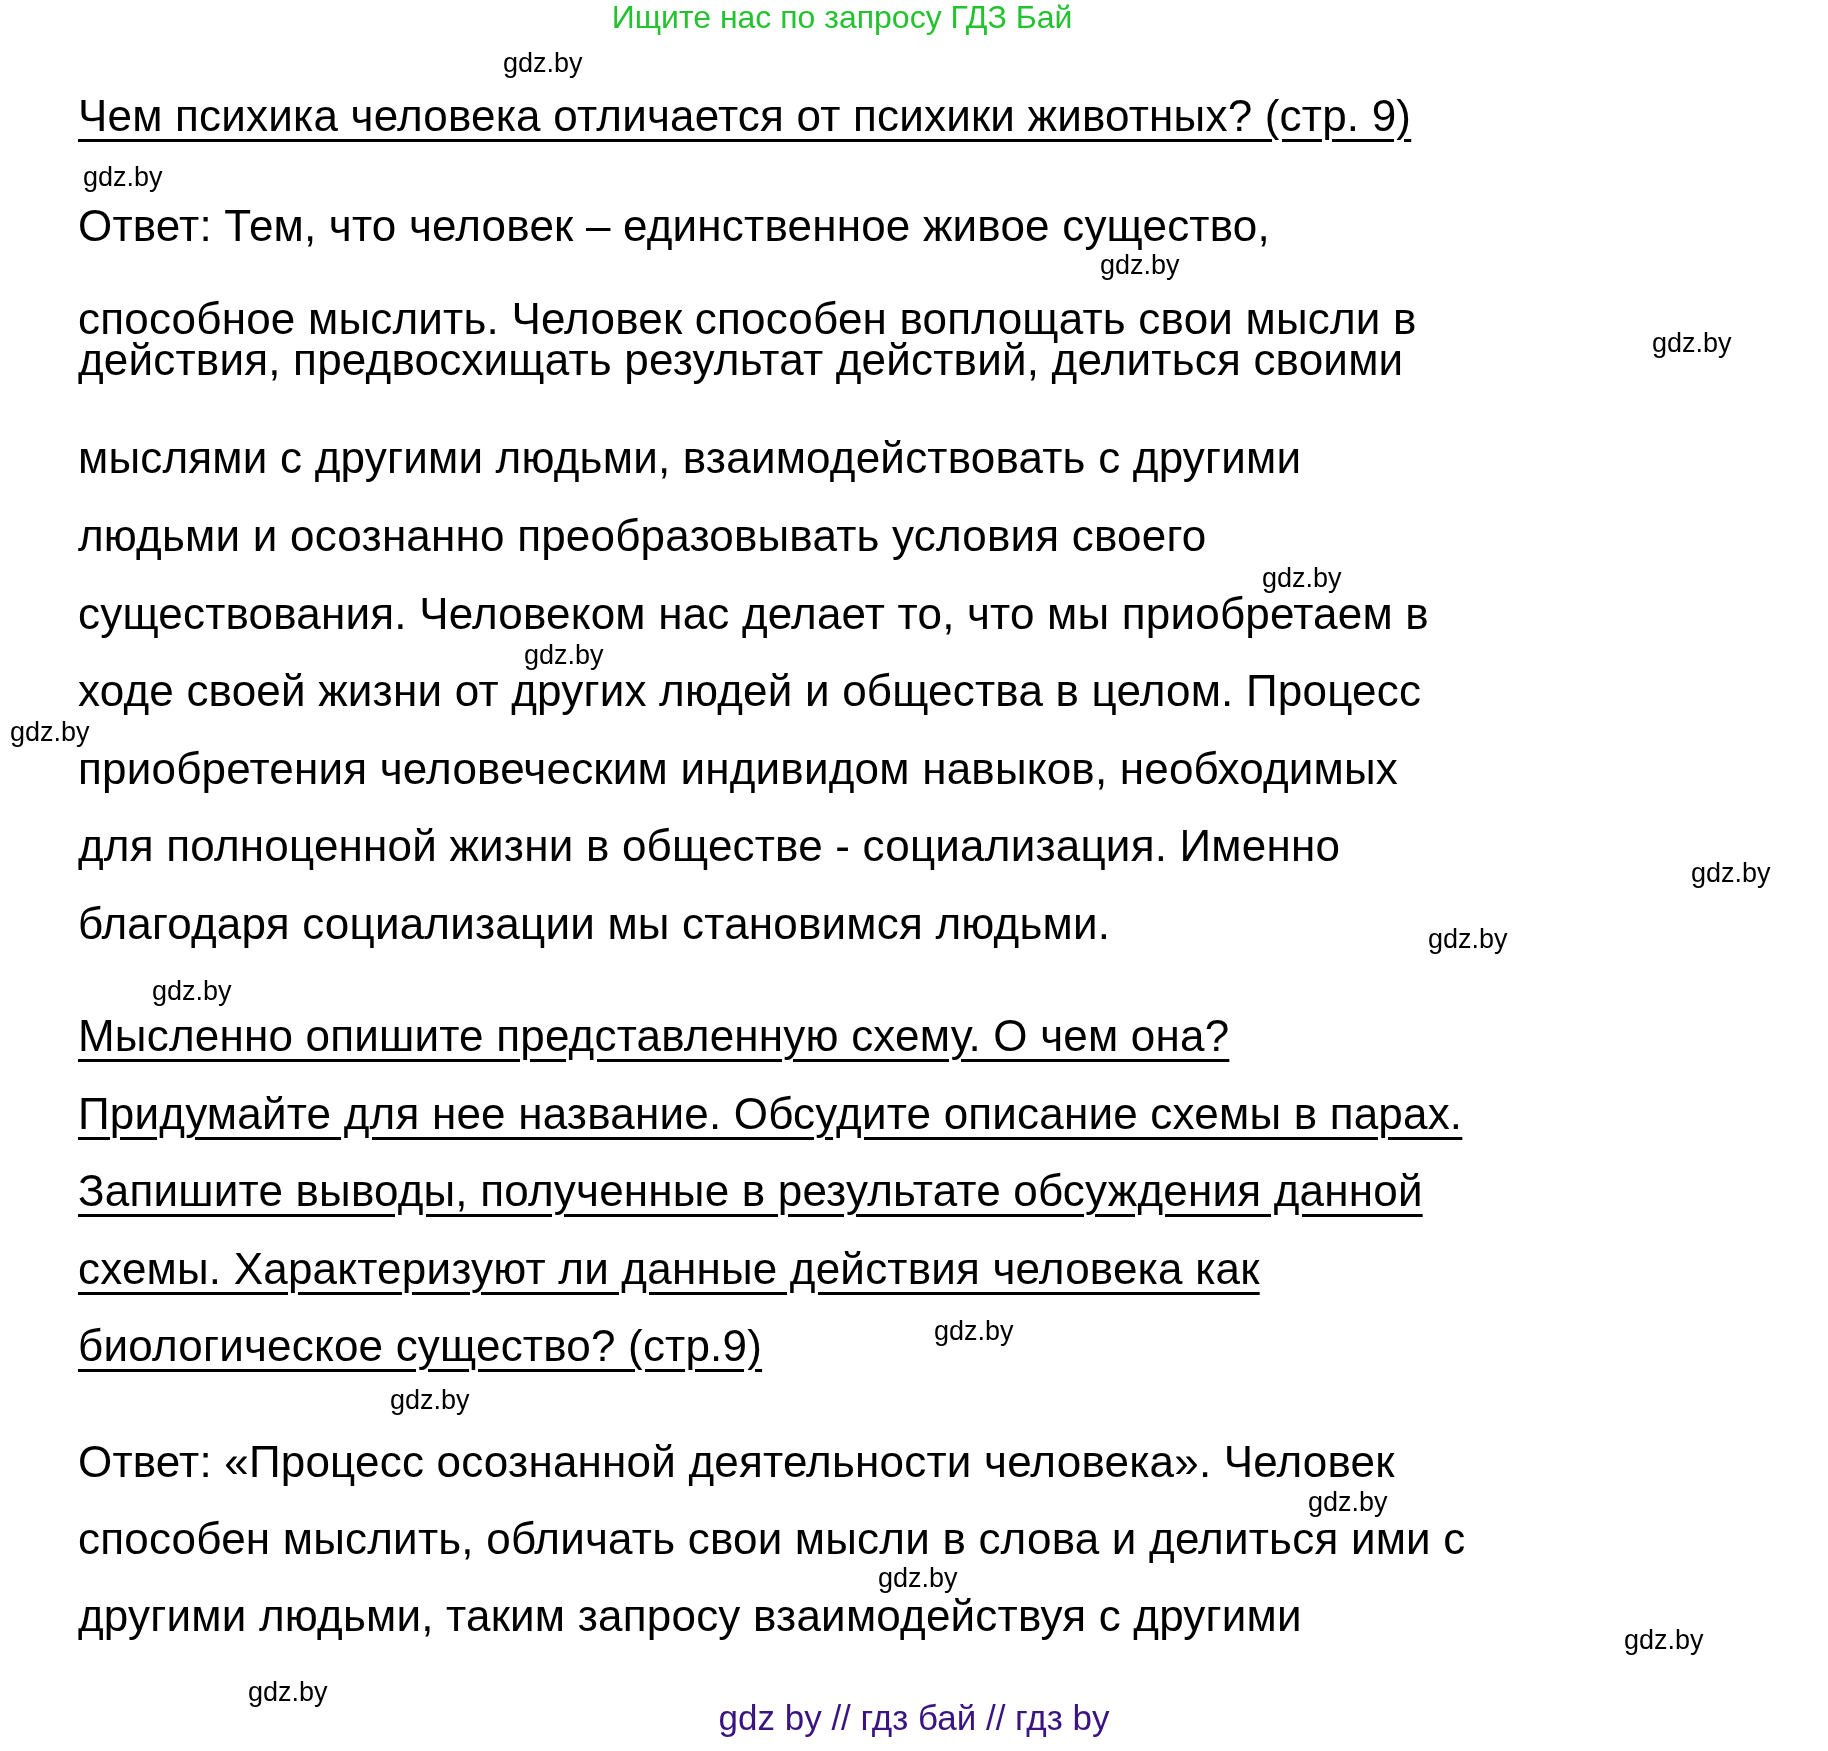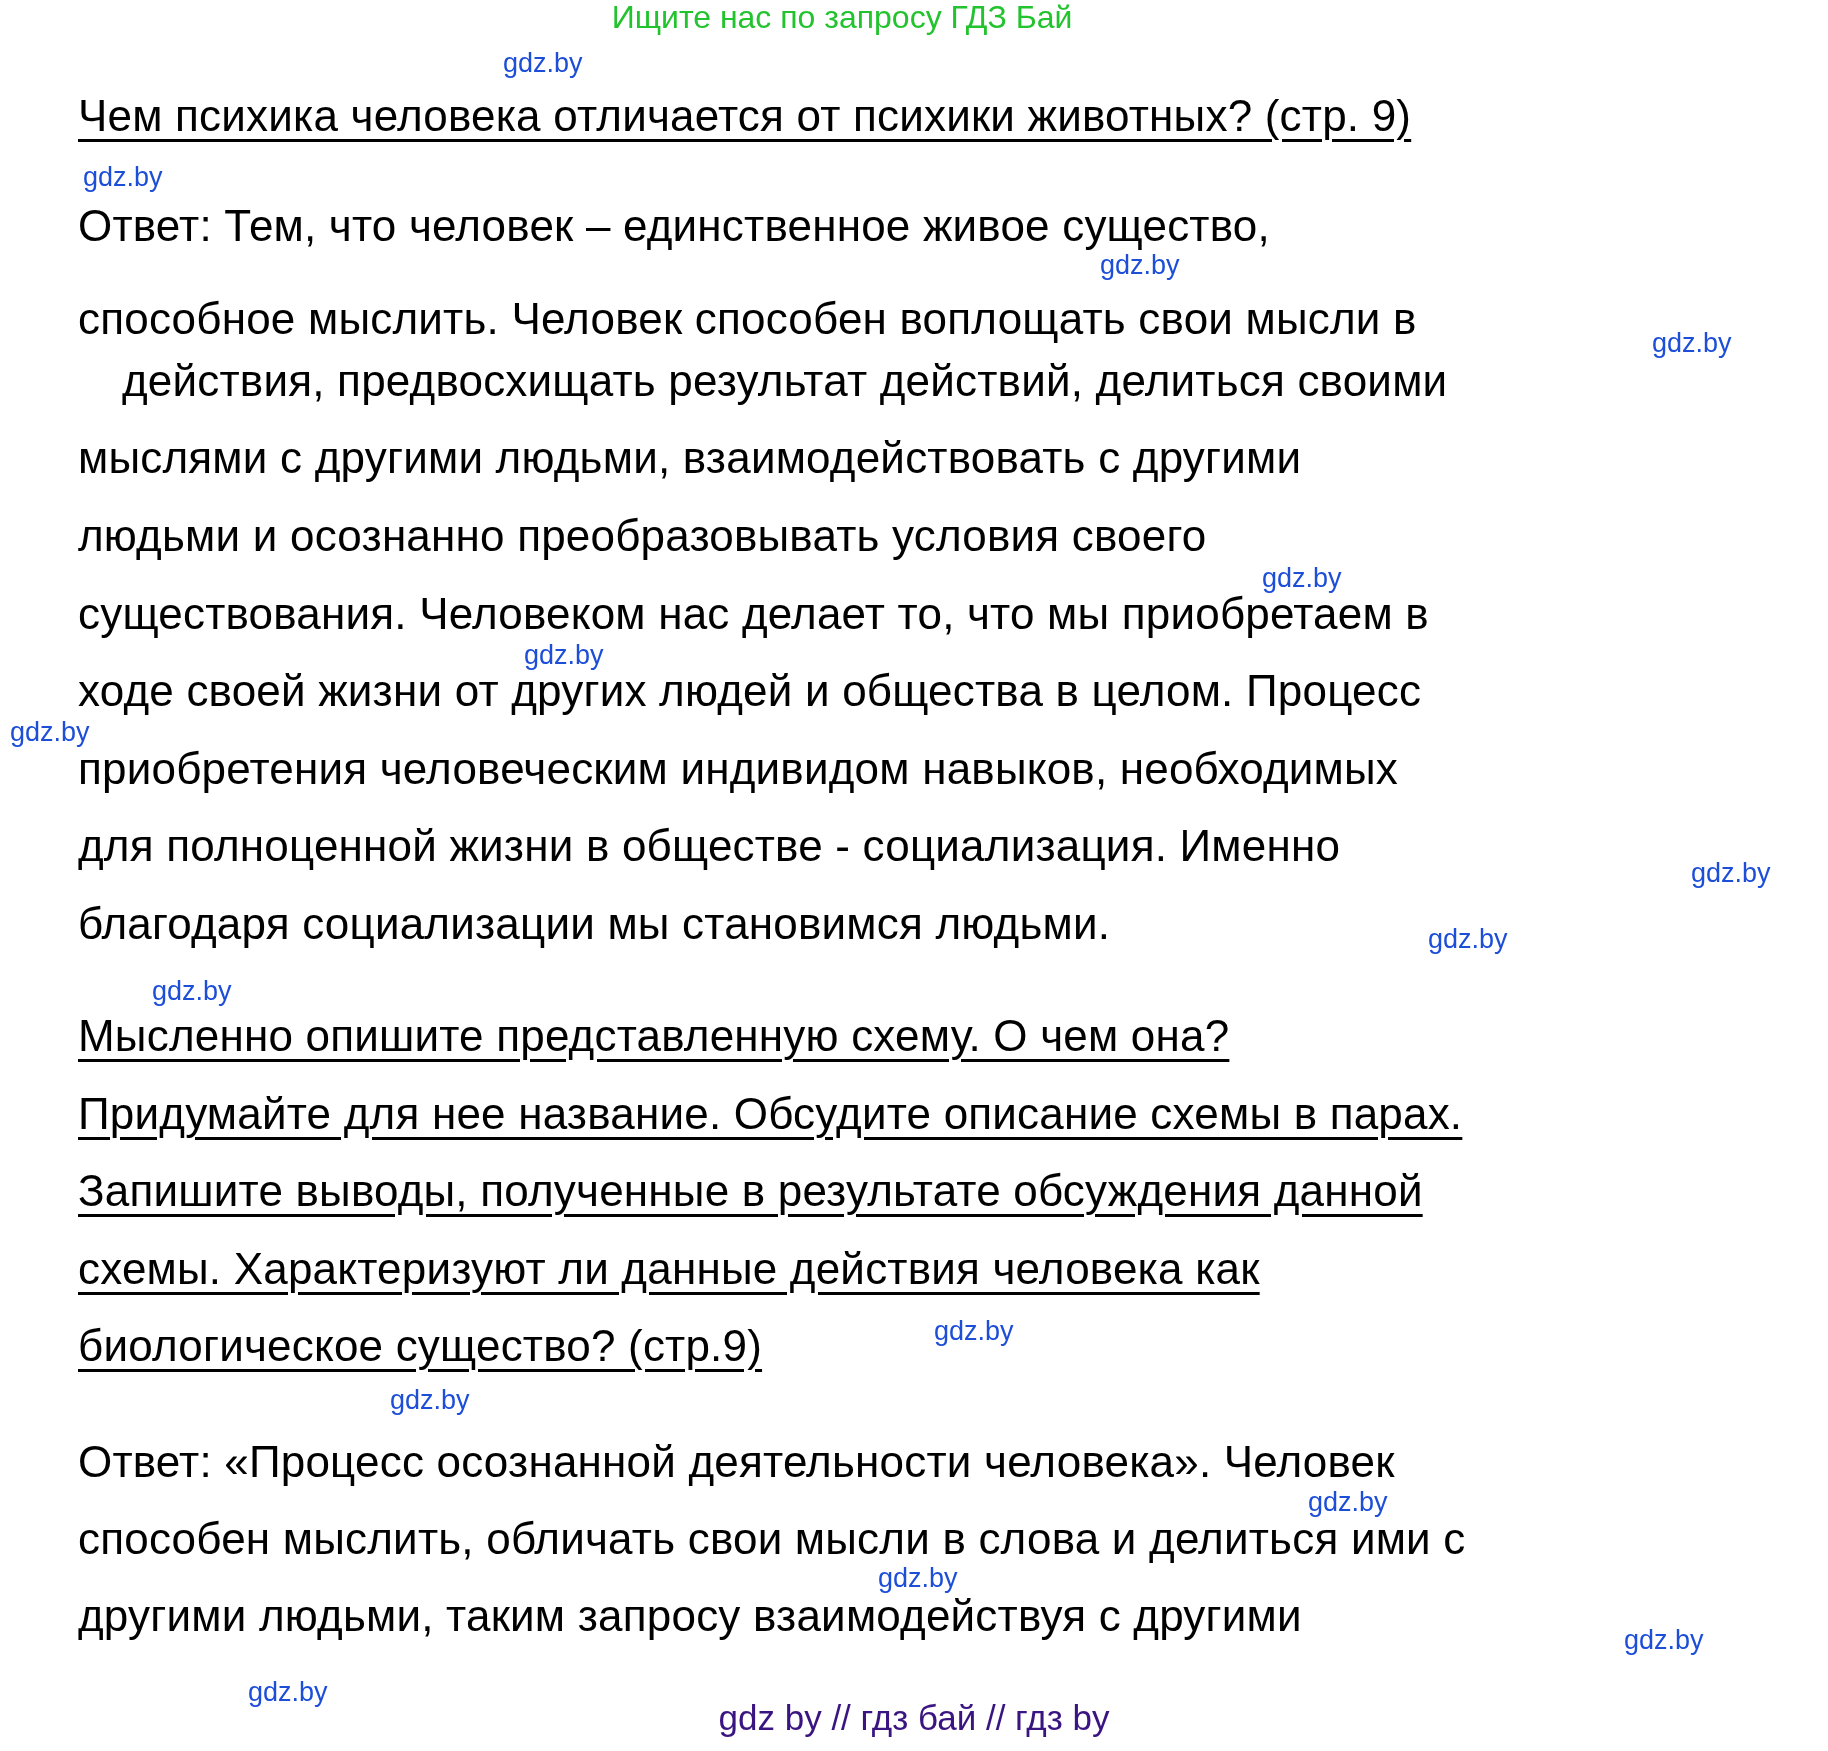--- a/index.html
+++ b/index.html
@@ -1,20 +1,20 @@
 <!DOCTYPE html>
 <html><head>
 <meta charset="utf-8">
 <style>
   html,body{margin:0;padding:0;background:#fff;}
   body{width:1828px;height:1751px;position:relative;overflow:hidden;font-family:"Liberation Sans","DejaVu Sans",sans-serif;color:#000;}
   .banner{position:absolute;top:0;left:0;width:1684px;text-align:center;font-size:32px;line-height:34px;color:#22c32e;}
   .line{position:absolute;left:78px;font-size:44px;line-height:52px;white-space:nowrap;letter-spacing:0.2px;}
   .u{text-decoration:underline;text-decoration-thickness:3px;text-underline-offset:8px;}
-  .wm{position:absolute;font-size:27px;line-height:30px;color:#1d4ed8;white-space:nowrap;}
+  .wm{position:absolute;font-size:27px;line-height:30px;color:#000000;white-space:nowrap;}
   .footer{position:absolute;top:1733px;left:0;width:1828px;text-align:center;font-size:35px;line-height:34px;color:#3a1480;transform:translateY(-32px);}
 </style>
 </head>
 <body>
 
 <div class="banner">Ищите нас по запросу ГДЗ Бай</div>
 
 <div class="wm" style="left:503px;top:48px;">gdz.by</div>
 <div class="wm" style="left:83px;top:162px;">gdz.by</div>
 <div class="wm" style="left:1100px;top:250px;">gdz.by</div>
@@ -29,21 +29,21 @@
 <div class="wm" style="left:390px;top:1385px;">gdz.by</div>
 <div class="wm" style="left:1308px;top:1487px;">gdz.by</div>
 <div class="wm" style="left:878px;top:1563px;">gdz.by</div>
 <div class="wm" style="left:1624px;top:1625px;">gdz.by</div>
 <div class="wm" style="left:248px;top:1677px;">gdz.by</div>
 
 <div class="line u" style="top:90px;">Чем психика человека отличается от психики животных? (стр. 9)</div>
 
 <div class="line" style="top:200px;">Ответ: Тем, что человек – единственное живое существо,</div>
 <div class="line" style="top:264px;margin-top:29px;">способное мыслить. Человек способен воплощать свои мысли в</div>
-<div class="line" style="top:355px;margin-left:44px;">действия, предвосхищать результат действий, делиться своими</div>
+<div class="line" style="top:334px;">действия, предвосхищать результат действий, делиться своими</div>
 <div class="line" style="top:432px;">мыслями с другими людьми, взаимодействовать с другими</div>
 <div class="line" style="top:510px;">людьми и осознанно преобразовывать условия своего</div>
 <div class="line" style="top:588px;">существования. Человеком нас делает то, что мы приобретаем в</div>
 <div class="line" style="top:665px;">ходе своей жизни от других людей и общества в целом. Процесс</div>
 <div class="line" style="top:743px;">приобретения человеческим индивидом навыков, необходимых</div>
 <div class="line" style="top:820px;">для полноценной жизни в обществе - социализация. Именно</div>
 <div class="line" style="top:898px;">благодаря социализации мы становимся людьми.</div>
 
 <div class="line u" style="top:1010px;">Мысленно опишите представленную схему. О чем она?</div>
 <div class="line u" style="top:1088px;">Придумайте для нее название. Обсудите описание схемы в парах.</div>

